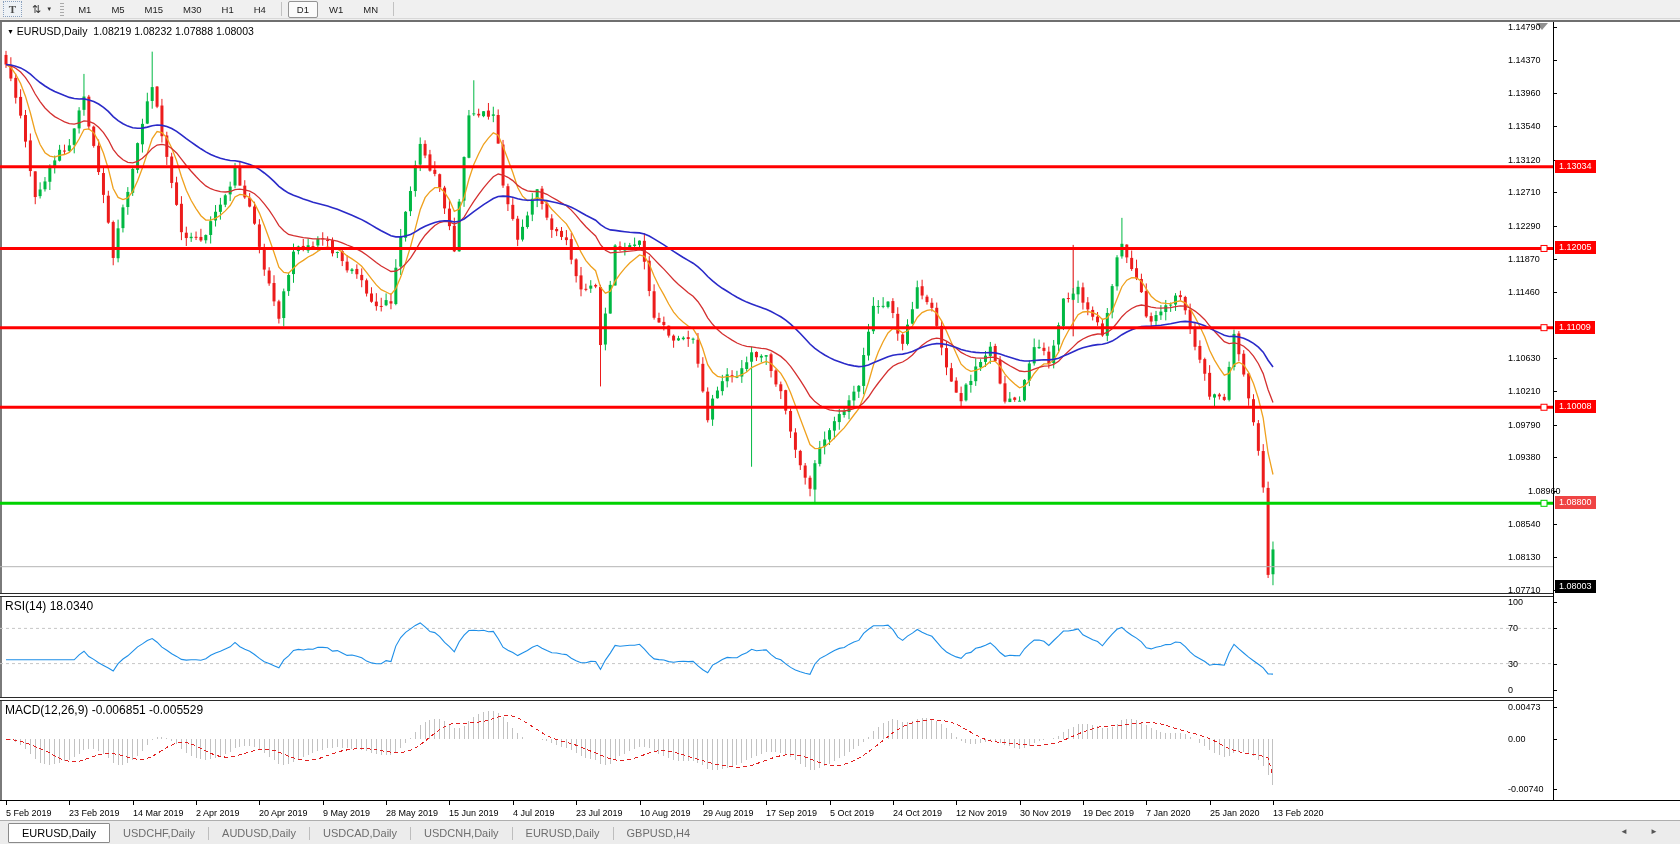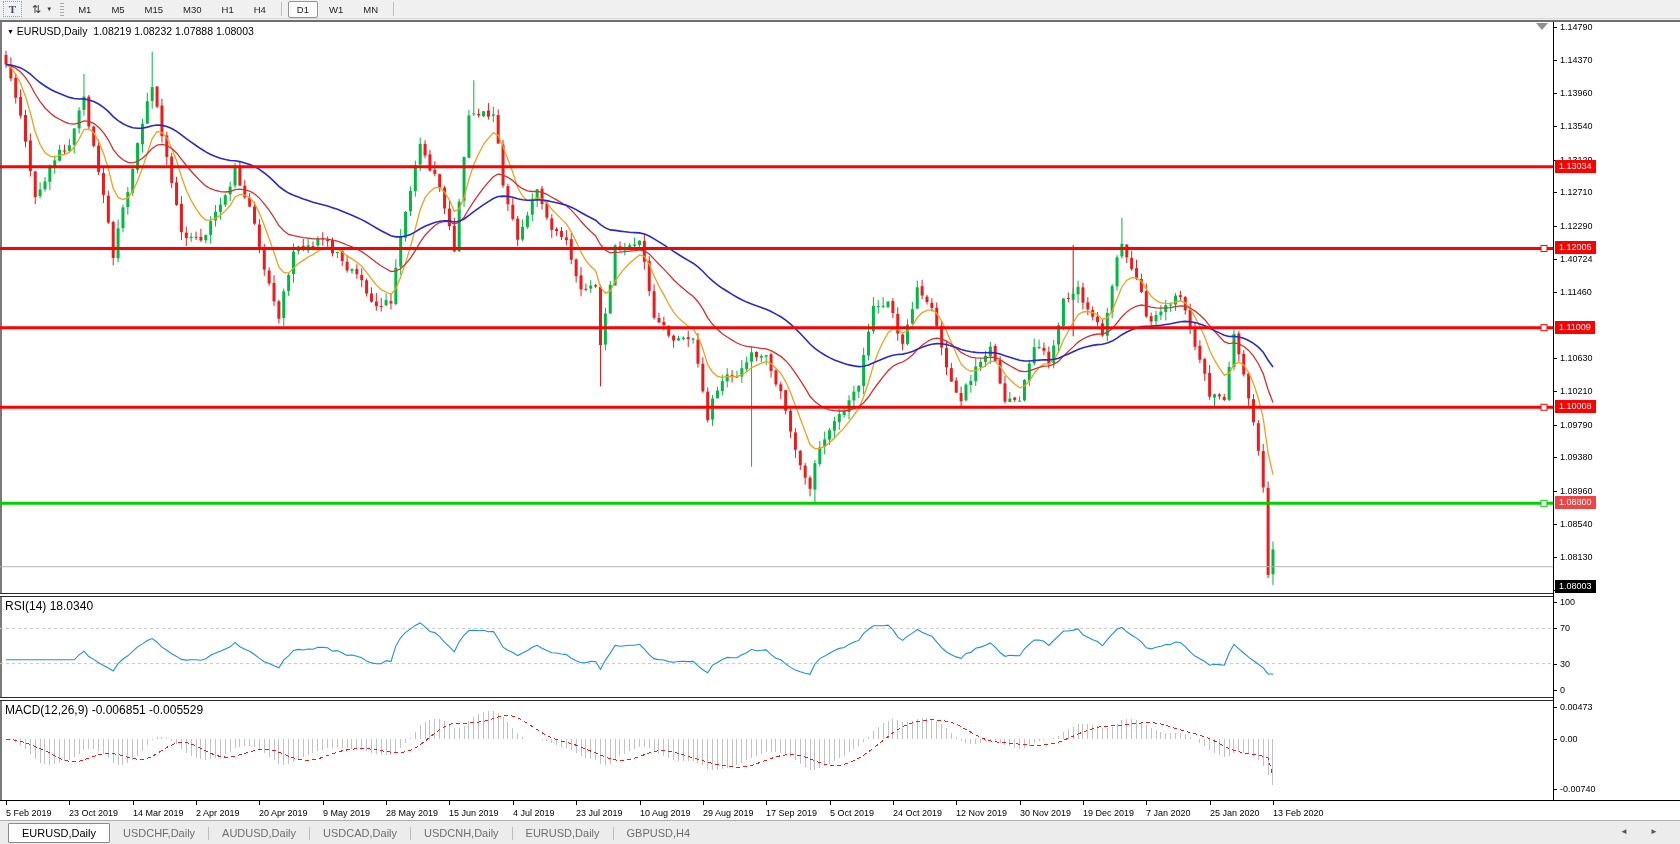--- a/index.html
+++ b/index.html
@@ -26,21 +26,21 @@
   #chart-title{position:absolute;left:7px;top:3px;font-size:10.5px;color:#000;z-index:30;}
   #chart-title .caret{font-size:7px;vertical-align:1px;}
   #chart-title b{font-weight:normal;}
   svg{position:absolute;left:0;shape-rendering:crispEdges;}
   .smooth{shape-rendering:auto;}
   .pane-sep{position:absolute;left:0;width:1553px;height:4px;background:#fff;
             border-top:1px solid #2a2a2a;border-bottom:1px solid #2a2a2a;box-sizing:border-box;z-index:5;}
   #axis-line{position:absolute;left:1553px;top:0;width:1px;height:778px;background:#000;z-index:6;}
   #date-border{position:absolute;left:0;top:778px;width:1680px;height:1px;background:#000;}
   .axis-tick{position:absolute;width:4px;height:1px;background:#000;left:1553px;z-index:7;}
-  .axis-label{position:absolute;left:1560px;font-size:9px;color:#000;white-space:nowrap;z-index:7;}
+  .axis-label{position:absolute;left:1508px;font-size:9px;color:#000;white-space:nowrap;z-index:7;}
   .price-tag{position:absolute;left:1555px;height:13px;line-height:13px;padding:0 4px;
              font-size:9px;color:#fff;white-space:nowrap;z-index:8;}
   .ind-label{position:absolute;left:5px;font-size:12px;color:#000;z-index:9;}
   .date-tick{position:absolute;width:1px;height:5px;background:#000;top:778px;z-index:7;}
   .date-label{position:absolute;top:786px;font-size:9px;color:#000;white-space:nowrap;}
   
   #tabbar{position:absolute;left:0;top:820px;width:1680px;height:24px;background:#ececec;
           border-top:1px solid #aeaeae;display:flex;align-items:center;font-size:11px;}
   .tab{padding:3px 13px;color:#6e6e6e;white-space:nowrap;cursor:default;}
   .tab.active{background:#fff;border:1px solid #8a8a8a;border-radius:1px;color:#000;margin-left:8px;}
@@ -911,33 +911,33 @@
         <div class="axis-label" style="top: 66px;">1.13960</div>
         <div class="axis-tick" style="top: 104px;"></div>
         <div class="axis-label" style="top: 99px;">1.13540</div>
         <div class="axis-tick" style="top: 138px;"></div>
         <div class="axis-label" style="top: 133px;">1.13120</div>
         <div class="axis-tick" style="top: 170px;"></div>
         <div class="axis-label" style="top: 165px;">1.12710</div>
         <div class="axis-tick" style="top: 204px;"></div>
         <div class="axis-label" style="top: 199px;">1.12290</div>
         <div class="axis-tick" style="top: 237px;"></div>
-        <div class="axis-label" style="top: 232px;">1.40724</div>
+        <div class="axis-label" style="top: 232px;">1.11870</div>
         <div class="axis-tick" style="top: 270px;"></div>
         <div class="axis-label" style="top: 265px;">1.11460</div>
         <div class="axis-tick" style="top: 336px;"></div>
         <div class="axis-label" style="top: 331px;">1.10630</div>
         <div class="axis-tick" style="top: 369px;"></div>
         <div class="axis-label" style="top: 364px;">1.10210</div>
         <div class="axis-tick" style="top: 403px;"></div>
         <div class="axis-label" style="top: 398px;">1.09790</div>
         <div class="axis-tick" style="top: 435px;"></div>
         <div class="axis-label" style="top: 430px;">1.09380</div>
         <div class="axis-tick" style="top: 469px;"></div>
-        <div class="axis-label" style="top: 464px;">1.08960</div>
+        <div class="axis-label" style="top: 464px; margin-left: 20px;">1.08960</div>
         <div class="axis-tick" style="top: 502px;"></div>
         <div class="axis-label" style="top: 497px;">1.08540</div>
         <div class="axis-tick" style="top: 535px;"></div>
         <div class="axis-label" style="top: 530px;">1.08130</div>
         <div class="axis-tick" style="top: 568px;"></div>
         <div class="axis-label" style="top: 563px;">1.07710</div>
         <div class="axis-tick" style="top: 580px;"></div>
         <div class="axis-label" style="top: 575px;">100</div>
         <div class="axis-tick" style="top: 606px;"></div>
         <div class="axis-label" style="top: 601px;">70</div>
@@ -955,21 +955,21 @@
         <div class="price-tag" style="background: rgb(255, 0, 0); top: 219px;">1.12005</div>
         <div class="price-tag" style="background: rgb(255, 0, 0); top: 299px;">1.11009</div>
         <div class="price-tag" style="background: rgb(255, 0, 0); top: 378px;">1.10008</div>
         <div class="price-tag" style="background: #ef4444; top: 474px;">1.08800</div>
         <div class="price-tag" style="background: rgb(0, 0, 0); top: 558px;">1.08003</div>
       </div>
     <div id="date-layer">
         <div class="date-tick" style="left: 6px;"></div>
         <div class="date-label" style="left: 6px;">5 Feb 2019</div>
         <div class="date-tick" style="left: 69px;"></div>
-        <div class="date-label" style="left: 69px;">23 Oct 2019</div>
+        <div class="date-label" style="left: 69px;">23 Feb 2019</div>
         <div class="date-tick" style="left: 133px;"></div>
         <div class="date-label" style="left: 133px;">14 Mar 2019</div>
         <div class="date-tick" style="left: 196px;"></div>
         <div class="date-label" style="left: 196px;">2 Apr 2019</div>
         <div class="date-tick" style="left: 259px;"></div>
         <div class="date-label" style="left: 259px;">20 Apr 2019</div>
         <div class="date-tick" style="left: 323px;"></div>
         <div class="date-label" style="left: 323px;">9 May 2019</div>
         <div class="date-tick" style="left: 386px;"></div>
         <div class="date-label" style="left: 386px;">28 May 2019</div>

